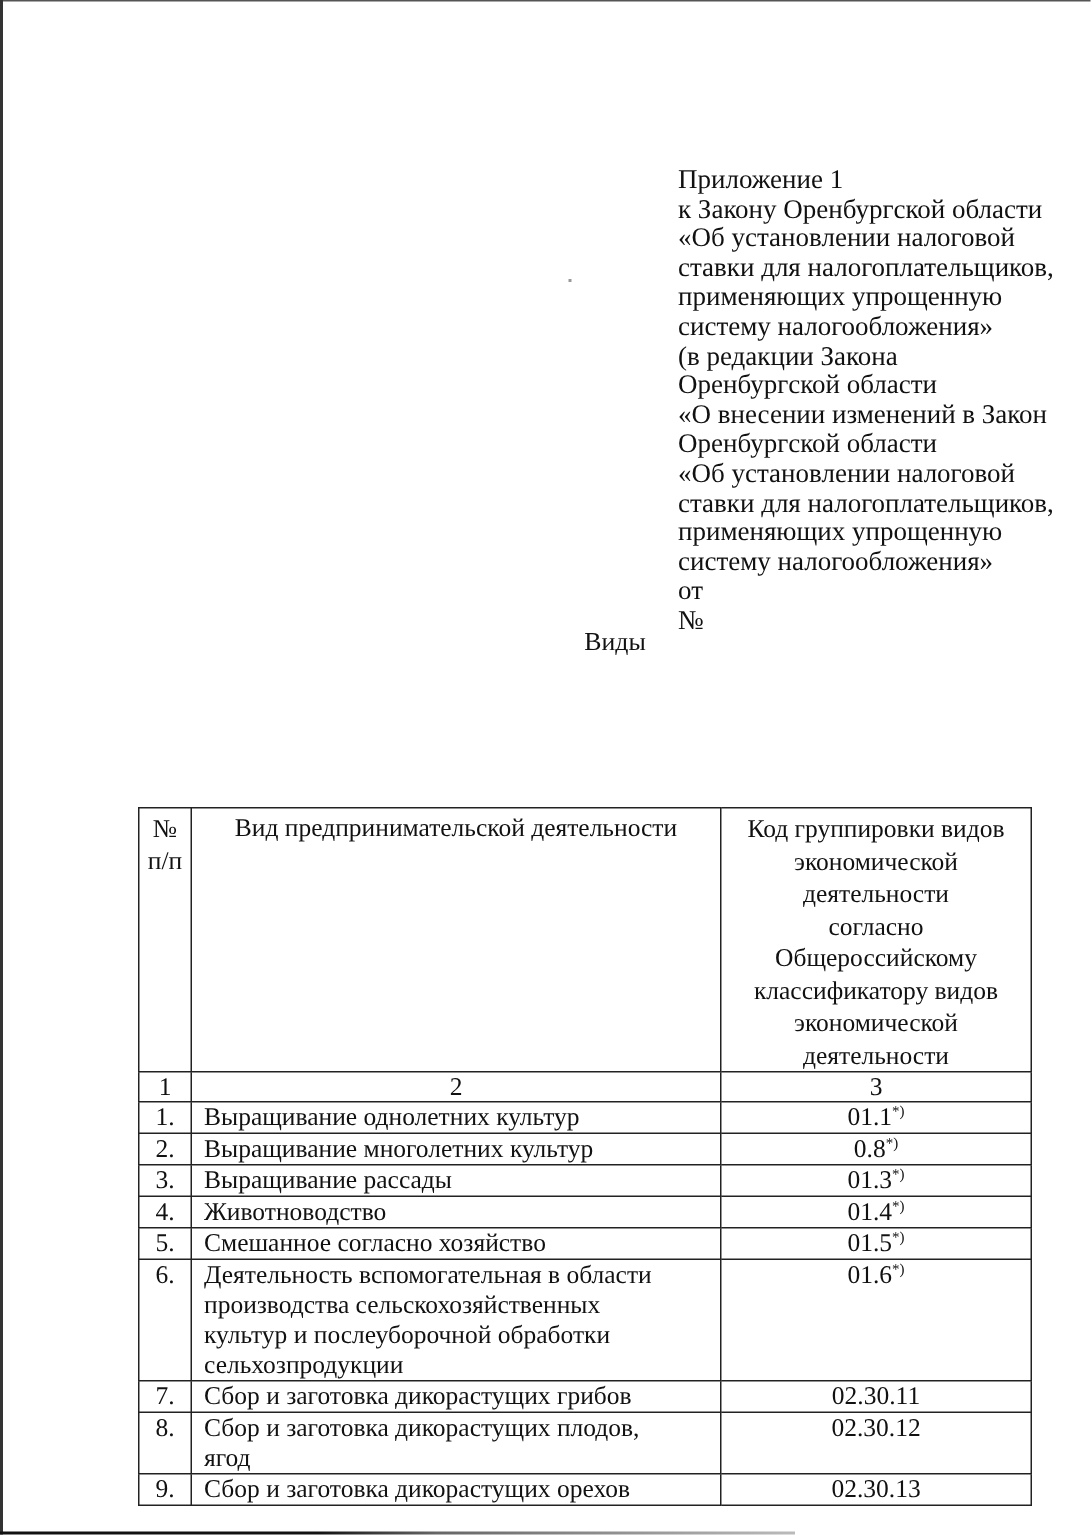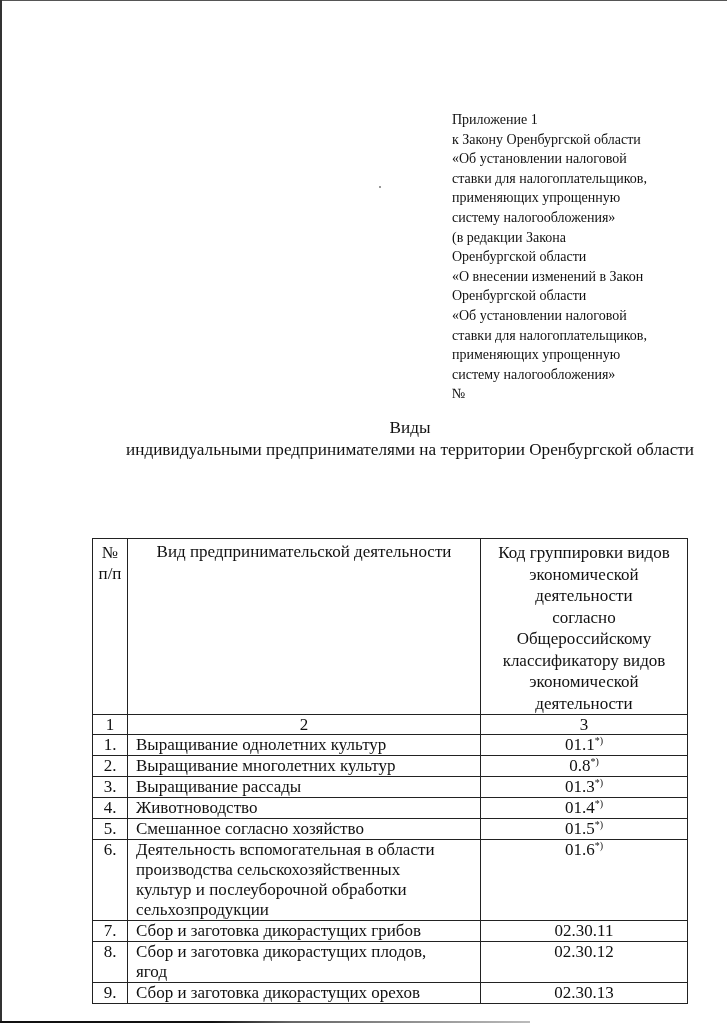--- a/index.html
+++ b/index.html
@@ -18,21 +18,21 @@
     .page-edge-top {
       position: absolute; left: 0; top: 0; width: 727px; height: 1px;
       background: #555;
     }
     .page-edge-bottom {
       position: absolute; left: 0; top: 1021px; height: 2px; width: 530px;
       background: linear-gradient(to right, #111 0%, #111 40%, #666 55%, #bbb 100%);
     }
     .appendix-block {
       position: absolute; left: 452px; top: 110px;
-      font-size: 14px; line-height: 19.6px;
+      font-size: 18px; line-height: 19.6px;
       white-space: nowrap;
     }
     .appendix-block div { height: 19.6px; }
     .title-block {
       position: absolute; left: 100px; top: 417px; width: 620px;
       text-align: center;
       font-size: 17.2px; line-height: 22px;
     }
     .title-block div { white-space: nowrap; }
     table.main {
@@ -74,26 +74,26 @@
   <div>применяющих упрощенную</div>
   <div>систему налогообложения»</div>
   <div>(в редакции Закона</div>
   <div>Оренбургской области</div>
   <div>«О внесении изменений в Закон</div>
   <div>Оренбургской области</div>
   <div>«Об установлении налоговой</div>
   <div>ставки для налогоплательщиков,</div>
   <div>применяющих упрощенную</div>
   <div>систему налогообложения»</div>
+  <div>от</div>
   <div>№</div>
 </div>
 
 <div class="title-block">
   <div>Виды</div>
-  <div>индивидуальными предпринимателями на территории Оренбургской области</div>
 </div>
 
 <table class="main">
   <tbody>
       <tr class="header-row">
     <td class="col-num">
       <div>№</div>
       <div>п/п</div>
     </td>
     <td class="col-act">Вид предпринимательской деятельности</td>

